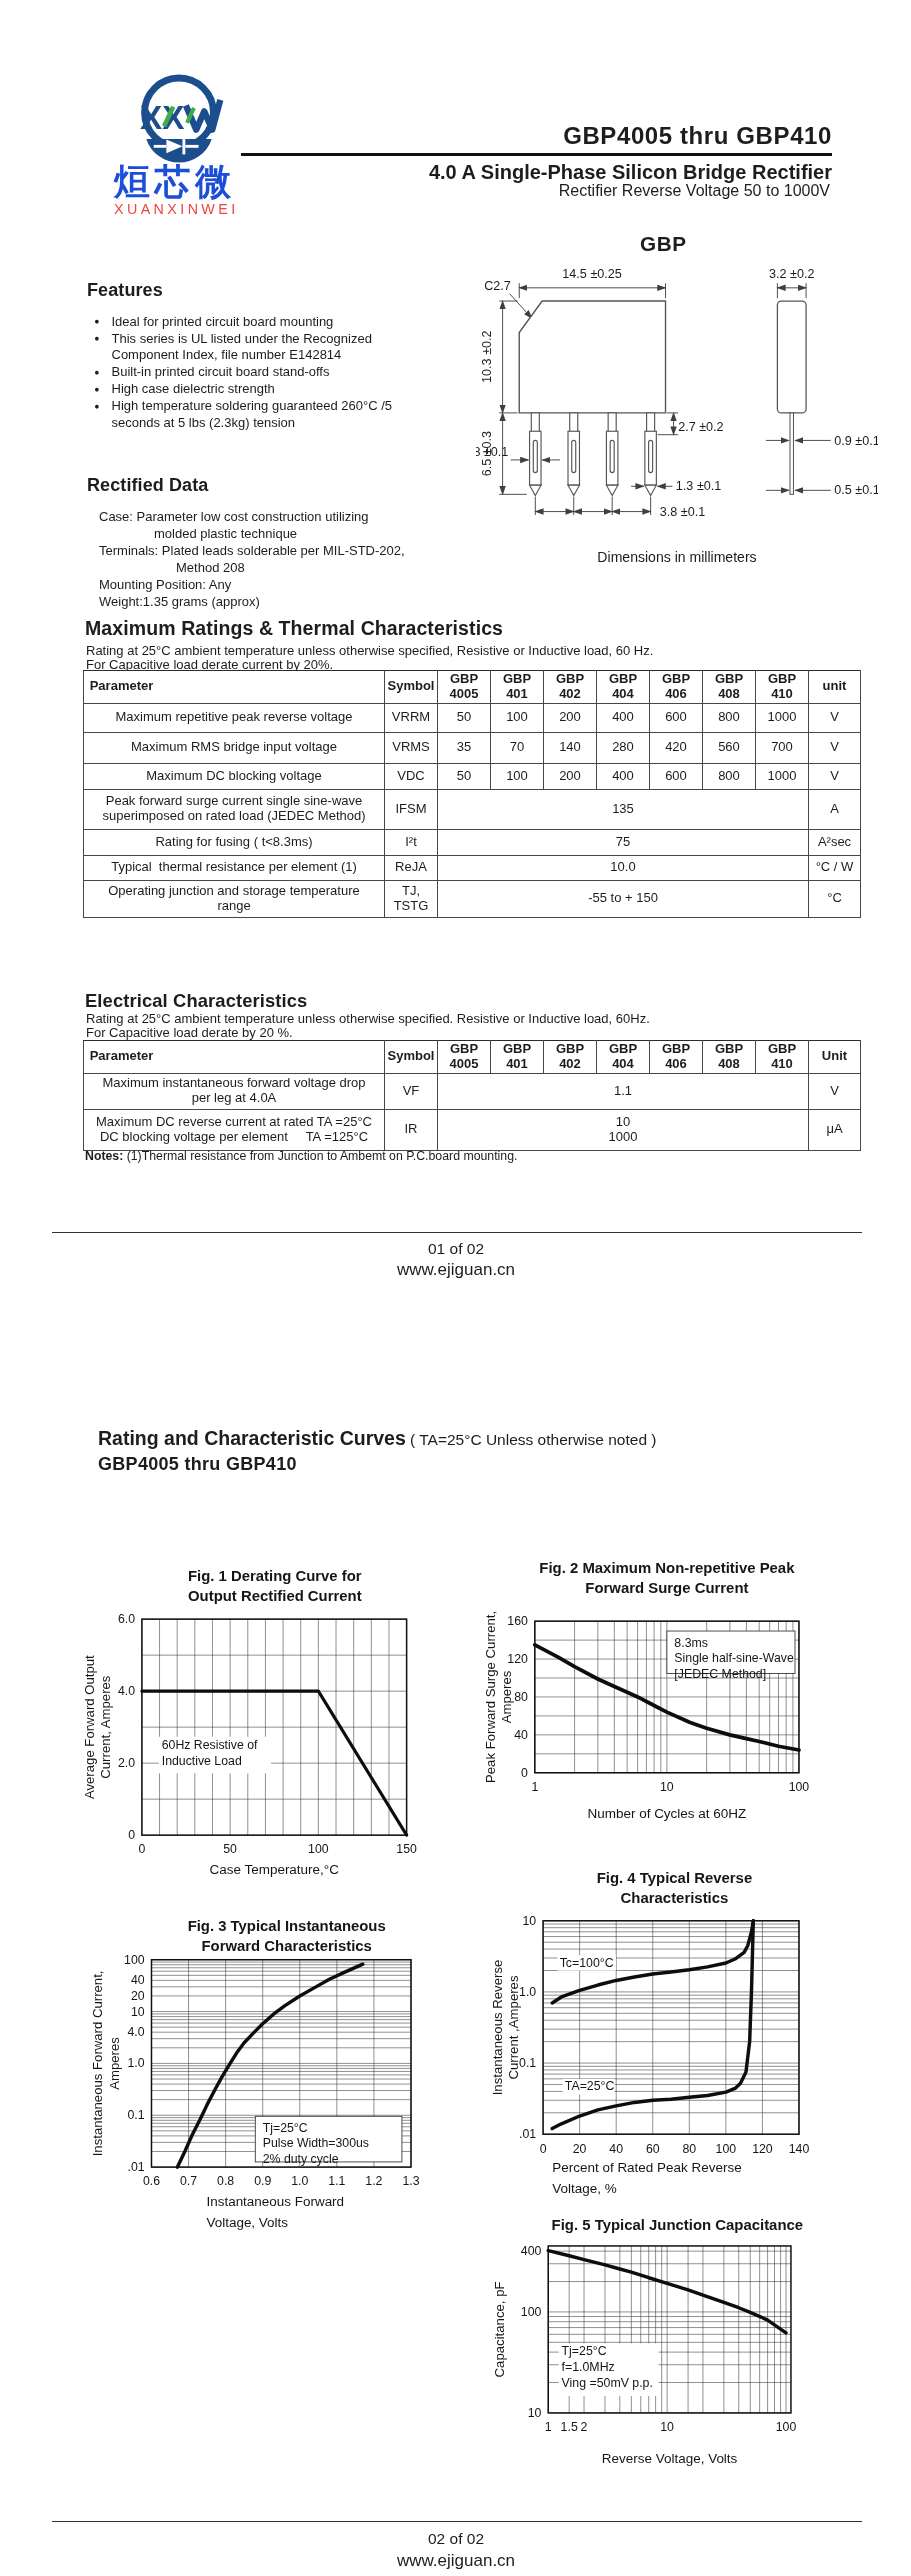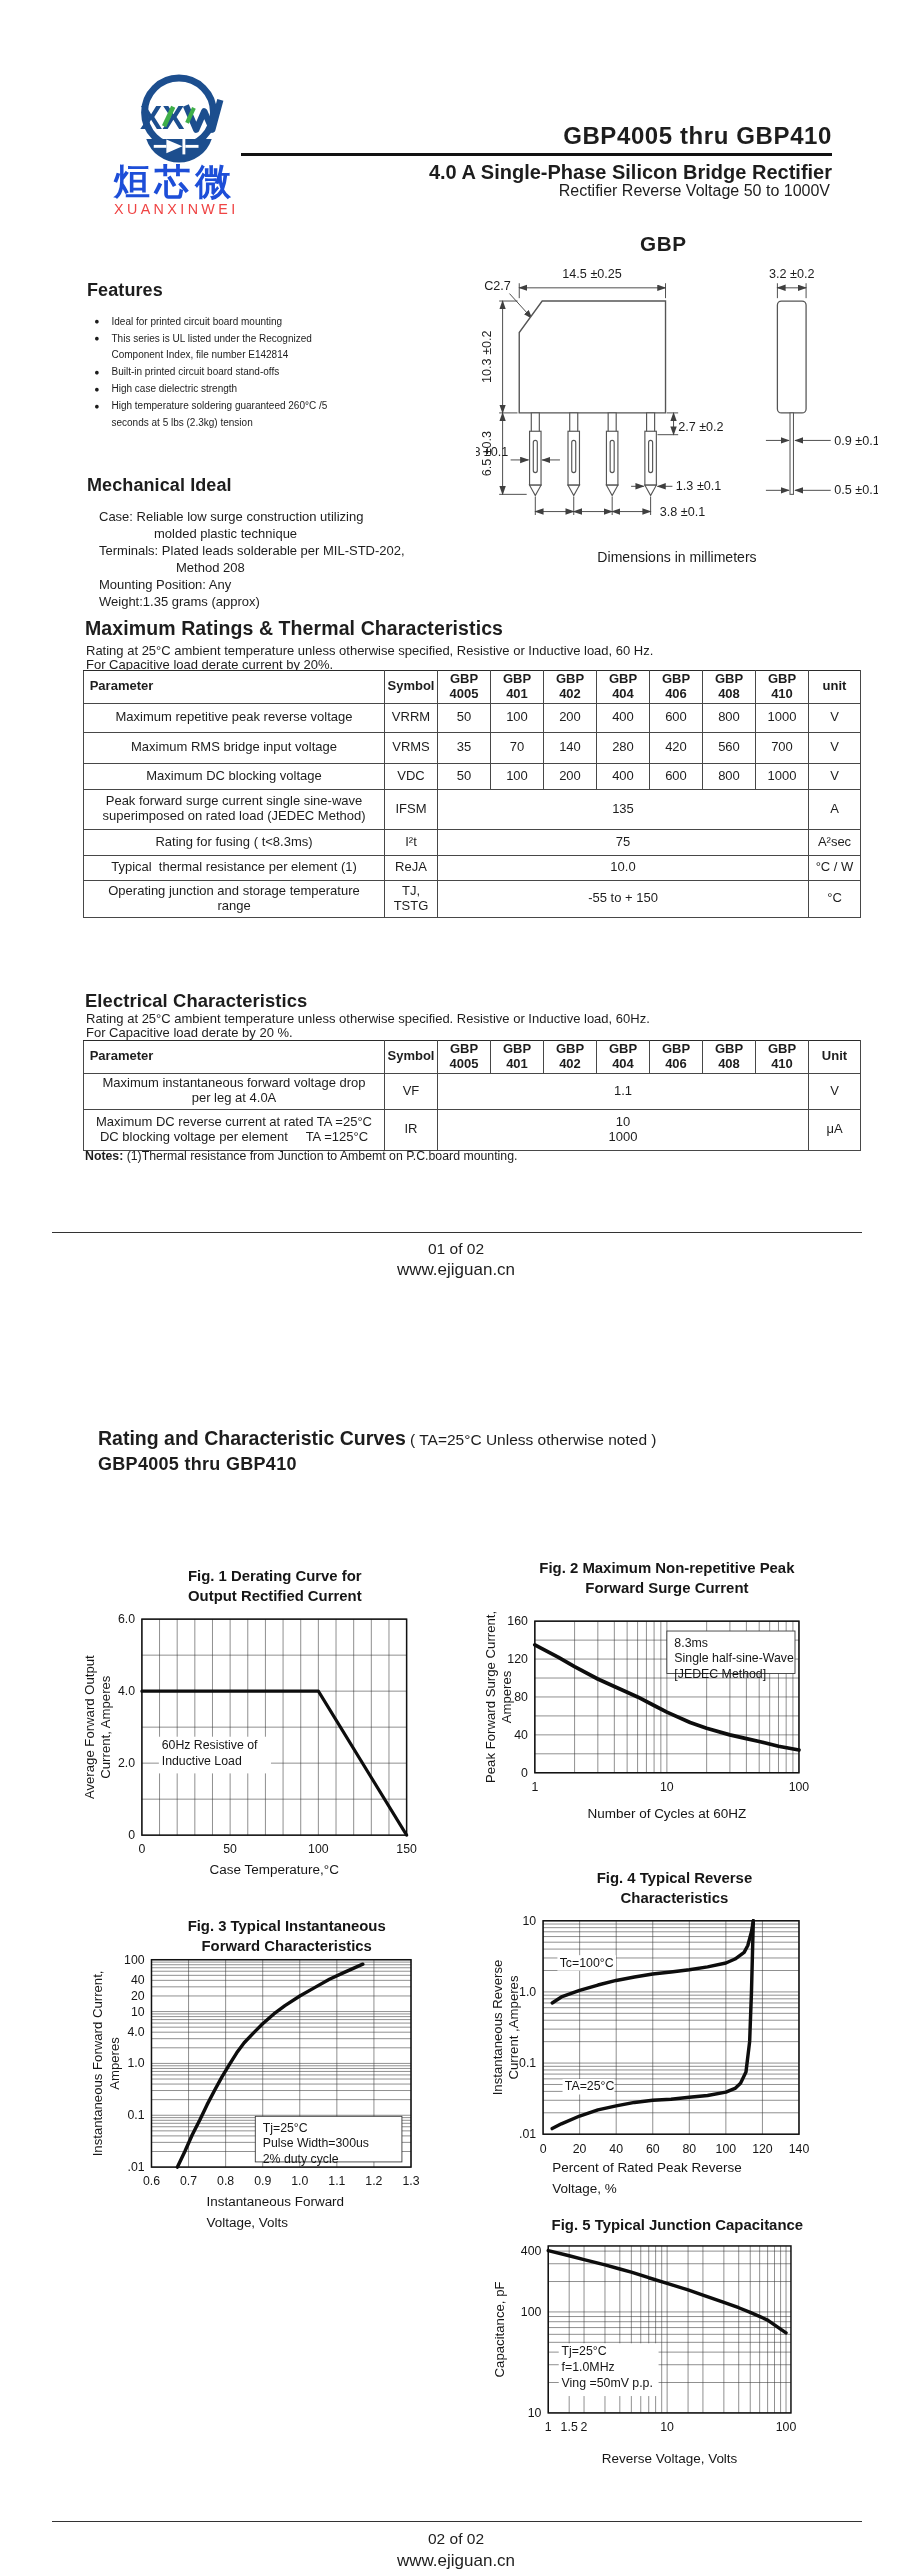--- a/index.html
+++ b/index.html
@@ -12,21 +12,21 @@
   .doc-sub1{font-size:20px;font-weight:bold;}
   .doc-sub2{font-size:16px;}
   .hrule{background:#111;height:3.4px;}
   .pkg-label{font-size:20.7px;font-weight:bold;letter-spacing:0.6px;}
   .cn-logo{font-size:36px;font-weight:bold;letter-spacing:4.6px;color:#1d4ed8;}
   .en-logo{font-size:14.3px;letter-spacing:3.4px;color:#ef4444;font-weight:500;}
   
   .sec{font-weight:bold;font-size:18px;letter-spacing:0.1px;}
   .sec-lg{font-weight:bold;font-size:19.5px;letter-spacing:0.1px;}
   .body-t{font-size:13px;line-height:16.6px;}
-  ul.feat{list-style:none;margin:0;padding:0;font-size:10px;}
+  ul.feat{list-style:none;margin:0;padding:0;font-size:13px;}
   ul.feat li{position:relative;padding-left:19.5px;margin-bottom:0.6px;line-height:16.4px;}
   ul.feat li::before{content:"\25CF";position:absolute;left:2.3px;top:-0.6px;font-size:8.6px;}
   .mech-line{font-size:13px;line-height:17px;white-space:pre-wrap;}
   
   table.dtable{border-collapse:collapse;table-layout:fixed;width:775px;background:#fff;}
   table.dtable th,table.dtable td{border:0.9px solid #474747;vertical-align:middle;text-align:center;
       font-size:13px;line-height:1.13;white-space:pre-wrap;padding:1.1px 2.3px;font-weight:normal;}
   table.dtable thead th{font-weight:bold;font-size:13px;}
   table.dtable tr.toprow th{border-top:1.7px solid #2a2a2a;}
   td.param{text-align:left;padding-left:5.7px;}
@@ -157,23 +157,23 @@
       <text class="dimtxt" x="56" y="345" text-anchor="end">0.8 ±0.1</text>
       <text class="dimtxt" x="352" y="302">2.7 ±0.2</text>
       <text class="dimtxt" x="348" y="405">1.3 ±0.1</text>
       <text class="dimtxt" x="320" y="449">3.8 ±0.1</text>
       <text class="dimtxt" x="624" y="326">0.9 ±0.1</text>
       <text class="dimtxt" x="624" y="412">0.5 ±0.1</text>
     </g>
     <text x="350" y="530" text-anchor="middle" font-size="24.5" fill="#1d1d1d">Dimensions in millimeters</text>
   </svg>
 
-  <div class="abs sec" style="left:87px;top:475px;">Mechanical Ideal</div>
+  <div class="abs sec" style="left:87px;top:475px;">Rectified Data</div>
   <div class="abs" style="left:99px;top:508px;width:367px;" id="mech-lines">
-      <div class="mech-line" style="padding-left: 0px;">Case: Reliable low surge construction utilizing</div>
+      <div class="mech-line" style="padding-left: 0px;">Case: Parameter low cost construction utilizing</div>
       <div class="mech-line" style="padding-left: 55px;">molded plastic technique</div>
       <div class="mech-line" style="padding-left: 0px;">Terminals: Plated leads solderable per MIL-STD-202,</div>
       <div class="mech-line" style="padding-left: 77px;">Method 208</div>
       <div class="mech-line" style="padding-left: 0px;">Mounting Position: Any</div>
       <div class="mech-line" style="padding-left: 0px;">Weight:1.35 grams (approx)</div>
     </div>
 
   <div class="abs sec-lg" style="left:85px;top:617px;">Maximum Ratings &amp; Thermal Characteristics</div>
   <div class="abs body-t" style="left:86px;top:643px;width:746px;line-height:15px;">Rating at 25°C ambient temperature unless otherwise specified, Resistive or Inductive load, 60 Hz.</div>
   <div class="abs body-t" style="left:86px;top:657px;width:746px;line-height:15px;">For Capacitive load derate current by 20%.</div>

